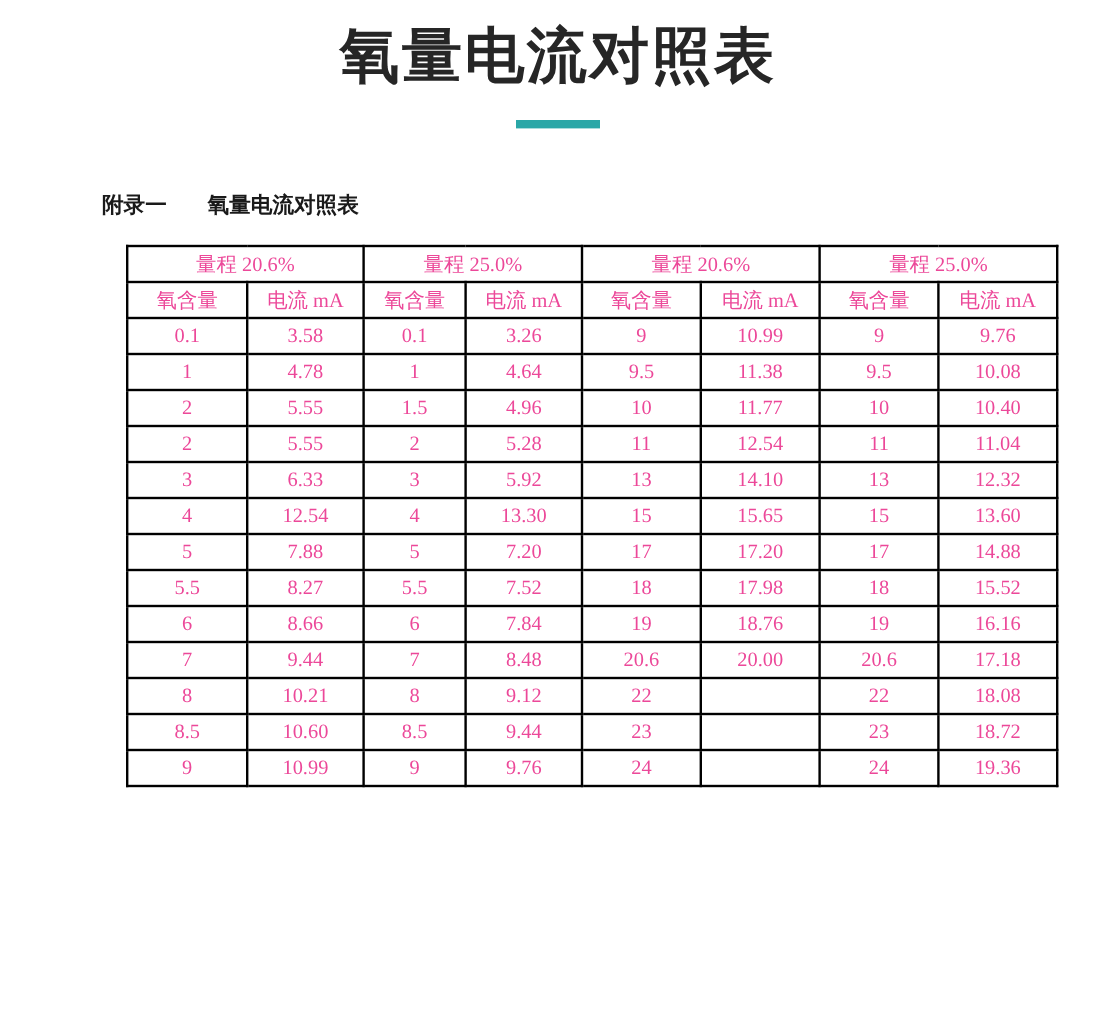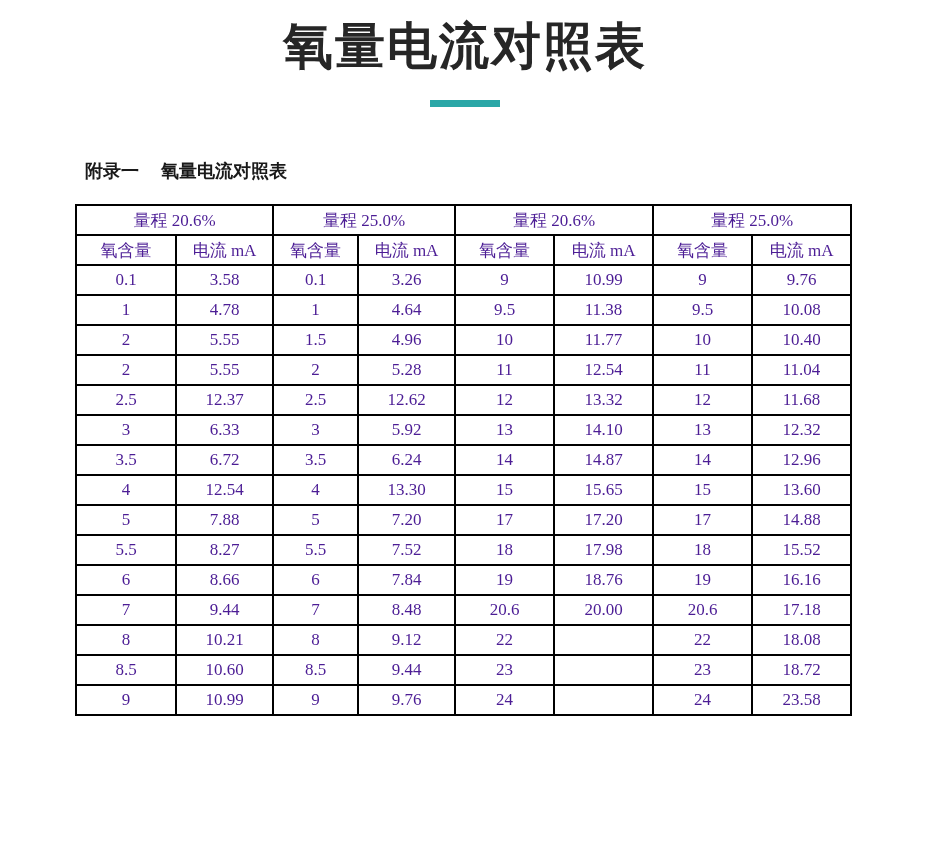--- a/index.html
+++ b/index.html
@@ -37,30 +37,30 @@
     background: #2aa7a7;
   }
   .appendix-heading {
     margin: 52px 0 0 85px;
     font-size: 18px;
     font-weight: 700;
     color: #1a1a1a;
     font-family: "Liberation Sans", sans-serif;
   }
   .appendix-heading .appendix-label {
-    margin-right: 22px;
+    margin-right: 34px;
   }
   .data-table {
-    margin: 21px 0 0 75px;
+    margin: 21px 0 0 105px;
     border-collapse: collapse;
     table-layout: fixed;
     width: 775px;
     font-family: "Liberation Serif", "DejaVu Serif", serif;
     font-size: 17px;
-    color: #4c1d95;
+    color: #ec4899;
   }
   .data-table th,
   .data-table td {
     border: 2px solid #000000;
     height: 28px;
     padding: 0;
     text-align: center;
     vertical-align: middle;
     font-weight: 400;
     overflow: hidden;
@@ -155,50 +155,30 @@
           <td>2</td>
           <td>5.55</td>
           <td>2</td>
           <td>5.28</td>
           <td>11</td>
           <td>12.54</td>
           <td>11</td>
           <td>11.04</td>
         </tr>
         <tr>
-          <td>2.5</td>
-          <td>12.37</td>
-          <td>2.5</td>
-          <td>12.62</td>
-          <td>12</td>
-          <td>13.32</td>
-          <td>12</td>
-          <td>11.68</td>
-        </tr>
-        <tr>
           <td>3</td>
           <td>6.33</td>
           <td>3</td>
           <td>5.92</td>
           <td>13</td>
           <td>14.10</td>
           <td>13</td>
           <td>12.32</td>
         </tr>
         <tr>
-          <td>3.5</td>
-          <td>6.72</td>
-          <td>3.5</td>
-          <td>6.24</td>
-          <td>14</td>
-          <td>14.87</td>
-          <td>14</td>
-          <td>12.96</td>
-        </tr>
-        <tr>
           <td>4</td>
           <td>12.54</td>
           <td>4</td>
           <td>13.30</td>
           <td>15</td>
           <td>15.65</td>
           <td>15</td>
           <td>13.60</td>
         </tr>
         <tr>
@@ -262,18 +242,18 @@
           <td>18.72</td>
         </tr>
         <tr>
           <td>9</td>
           <td>10.99</td>
           <td>9</td>
           <td>9.76</td>
           <td>24</td>
           <td></td>
           <td>24</td>
-          <td>23.58</td>
+          <td>19.36</td>
         </tr>
       </tbody>
   </table>
 
 </div>
 
 </body></html>

